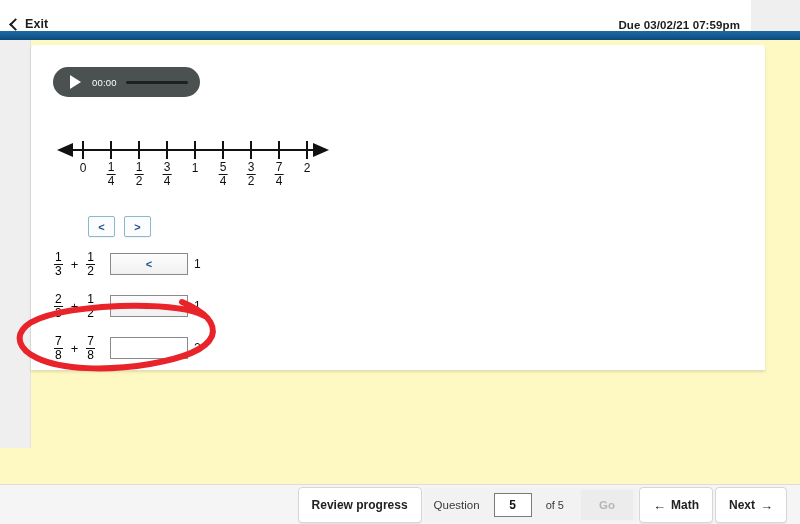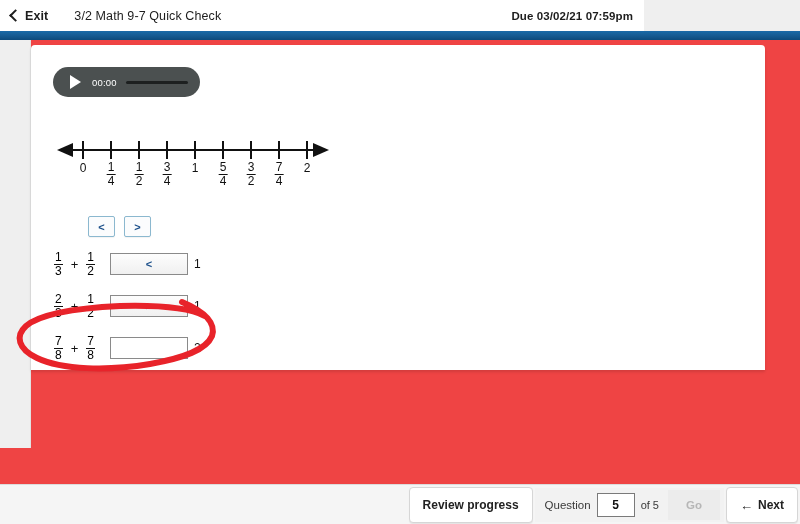--- a/index.html
+++ b/index.html
@@ -12,25 +12,25 @@
     overflow: hidden;
     font-family: "Liberation Sans", sans-serif;
     background: #efefef;
     position: relative;
   }
 
   
   .header {
     position: absolute;
     left: 0; top: 0;
-    width: 644px;
+    width: 751px;
     height: 31px;
     background: #ffffff;
     display: flex;
-    align-items: center;
+    align-items: flex-end;
   }
   .exit-btn {
     display: flex;
     align-items: center;
     gap: 5px;
     margin-left: 11px;
     cursor: pointer;
     color: #1d1d1d;
     font-size: 12.5px;
     font-weight: bold;
@@ -65,21 +65,21 @@
     width: 800px; height: 9px;
     background: linear-gradient(to bottom, #1a6aa8 0%, #175d95 45%, #0d4a7c 100%);
   }
 
   
   .content-area {
     position: absolute;
     left: 0; top: 40px;
     width: 800px;
     height: 444px;
-    background: #ef4444;
+    background: #fef9c3;
   }
   .left-gutter {
     position: absolute;
     left: 0; top: 0;
     width: 30px; height: 408px;
     background: #efefef;
     border-right: 1px solid #e2e2e2;
   }
 
   .question-card {
@@ -260,21 +260,21 @@
     white-space: nowrap;
   }
   .btn.review { margin-right: 2px; }
   .qnav {
     display: flex;
     align-items: center;
     height: 34px;
     background: #f2f2f2;
     padding: 0 4px 0 10px;
     margin-right: 2px;
-    gap: 6px;
+    gap: 14px;
   }
   .qnav-label { font-size: 11.5px; color: #3a3a3a; }
   .qnum-input {
     width: 36px; height: 22px;
     border: 1px solid #7a7a7a;
     background: #fff;
     text-align: center;
     font-size: 12px;
     font-weight: bold;
     font-family: "Liberation Sans", sans-serif;
@@ -298,21 +298,20 @@
   .arrow-l, .arrow-r { font-size: 13px; font-weight: bold; line-height: 1; }
 </style>
 </head>
 <body>
 
 <div class="header">
   <div class="exit-btn">
     <span class="chev-left"></span>
     <span>Exit</span>
   </div>
-  <div class="assignment-title">3/2 Math 9-7 Quick Check</div>
   <div class="due-text">Due 03/02/21 07:59pm</div>
 </div>
 <div class="blue-bar"></div>
 
 <div class="content-area">
   <div class="left-gutter"></div>
 
   <div class="question-card">
 
     <div class="audio-player">
@@ -416,16 +415,20 @@
 
   <div class="qnav">
     <span class="qnav-label">Question</span>
     <input class="qnum-input" type="text" value="5" style="">
     <span class="qnav-of">of 5</span>
     <button class="go-btn" disabled="">Go</button>
   </div>
 
   <div class="btn back">
     <span class="arrow-l">←</span>
+    <span>Math</span>
+  </div>
+
+  <div class="btn next">
     <span>Next</span>
+    <span class="arrow-r">→</span>
   </div>
-
 </div>
 
 </body></html>

